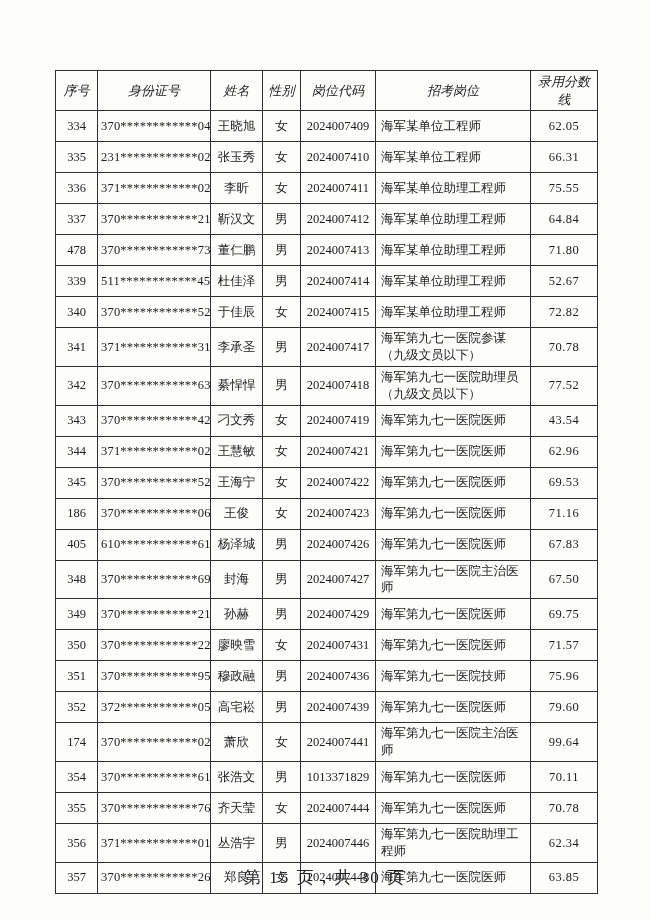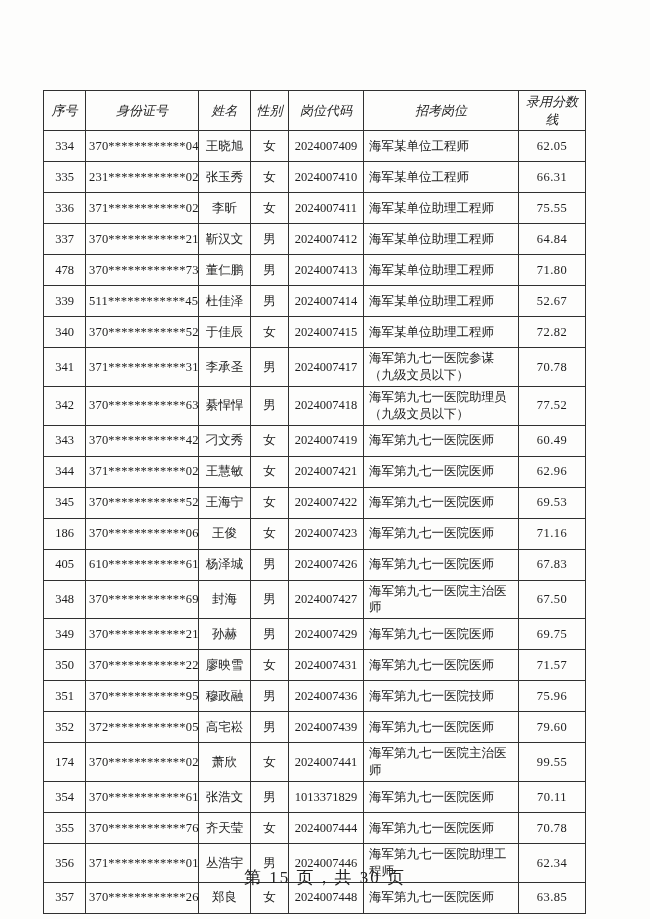--- a/index.html
+++ b/index.html
@@ -11,26 +11,25 @@
     position: relative;
     width: 650px;
     height: 919px;
     background: #fdfdfc;
     font-family: "Liberation Serif", serif;
     color: #1c1c1c;
     overflow: hidden;
   }
   table.score-table {
     position: absolute;
-    left: 43px;
+    left: 55px;
     top: 70px;
     width: 542px;
     border-collapse: collapse;
     table-layout: fixed;
-    margin-top: 20px;
   }
   .score-table th,
   .score-table td {
     border: 1.5px solid #303030;
     font-size: 12.5px;
     line-height: 1.35;
     text-align: center;
     vertical-align: middle;
     padding: 2px 3px;
     overflow: hidden;
@@ -174,21 +173,21 @@
           <td class="col-5">海军第九七一医院助理员（九级文员以下）</td>
           <td class="col-6">77.52</td>
         </tr>
         <tr>
           <td class="col-0">343</td>
           <td class="col-1">370************428</td>
           <td class="col-2">刁文秀</td>
           <td class="col-3">女</td>
           <td class="col-4">2024007419</td>
           <td class="col-5">海军第九七一医院医师</td>
-          <td class="col-6">60.49</td>
+          <td class="col-6">43.54</td>
         </tr>
         <tr>
           <td class="col-0">344</td>
           <td class="col-1">371************028</td>
           <td class="col-2">王慧敏</td>
           <td class="col-3">女</td>
           <td class="col-4">2024007421</td>
           <td class="col-5">海军第九七一医院医师</td>
           <td class="col-6">62.96</td>
         </tr>
@@ -264,21 +263,21 @@
           <td class="col-5">海军第九七一医院医师</td>
           <td class="col-6">79.60</td>
         </tr>
         <tr>
           <td class="col-0">174</td>
           <td class="col-1">370************024</td>
           <td class="col-2">萧欣</td>
           <td class="col-3">女</td>
           <td class="col-4">2024007441</td>
           <td class="col-5">海军第九七一医院主治医师</td>
-          <td class="col-6">99.55</td>
+          <td class="col-6">99.64</td>
         </tr>
         <tr>
           <td class="col-0">354</td>
           <td class="col-1">370************614</td>
           <td class="col-2">张浩文</td>
           <td class="col-3">男</td>
           <td class="col-4">1013371829</td>
           <td class="col-5">海军第九七一医院医师</td>
           <td class="col-6">70.11</td>
         </tr>

